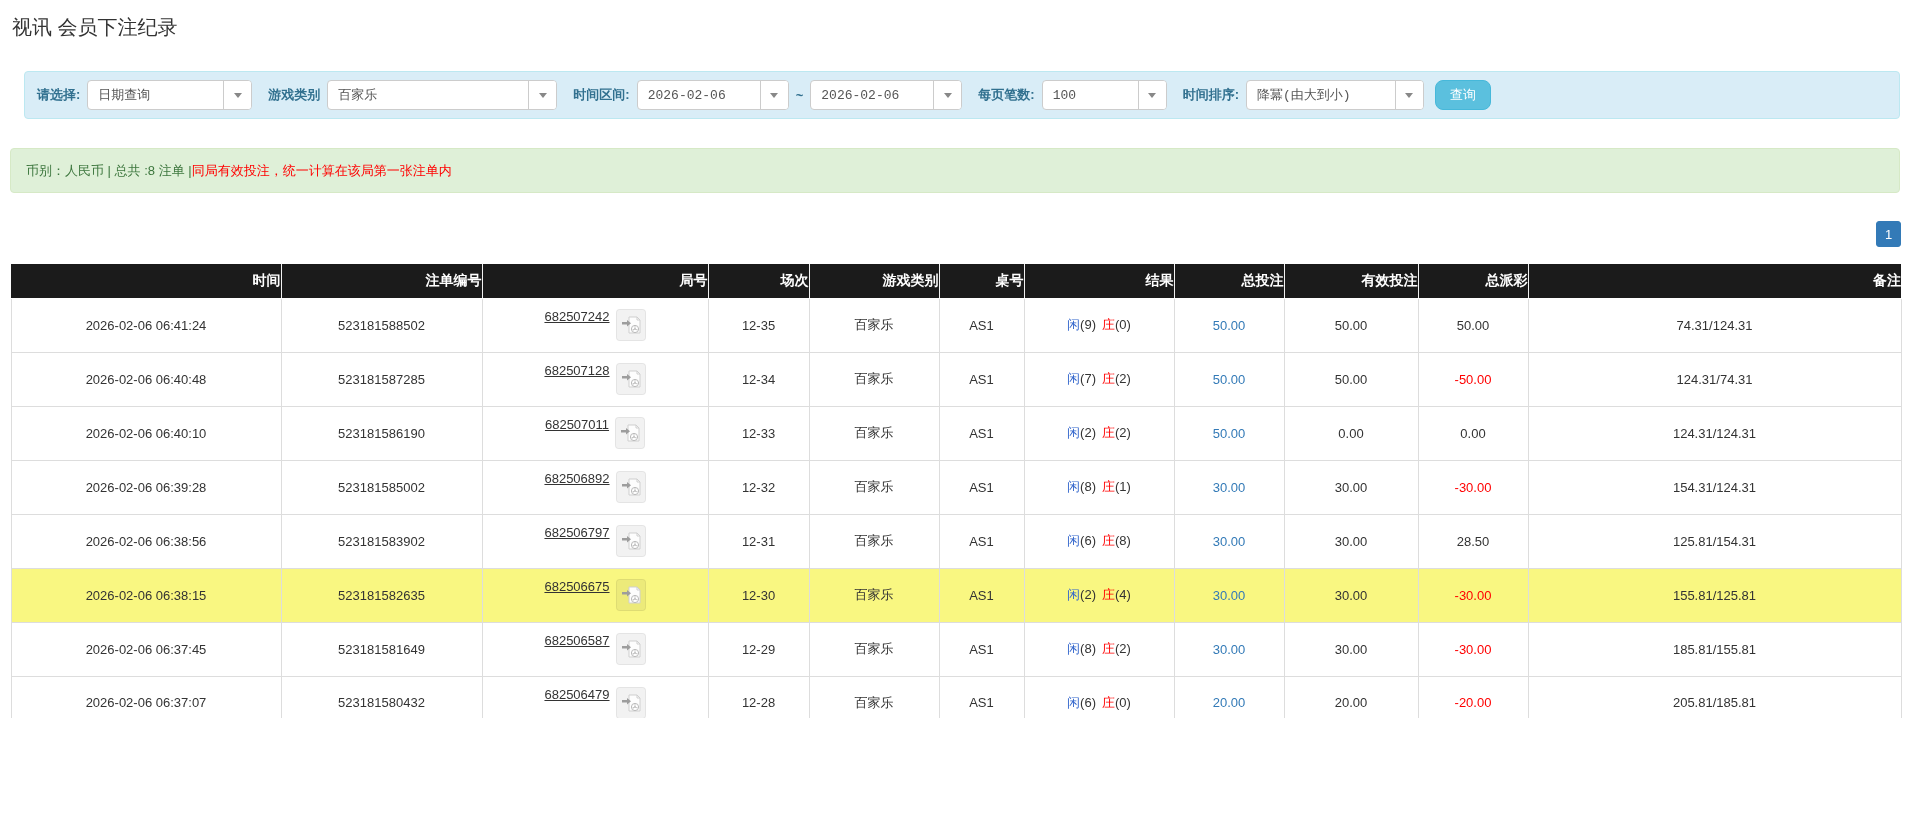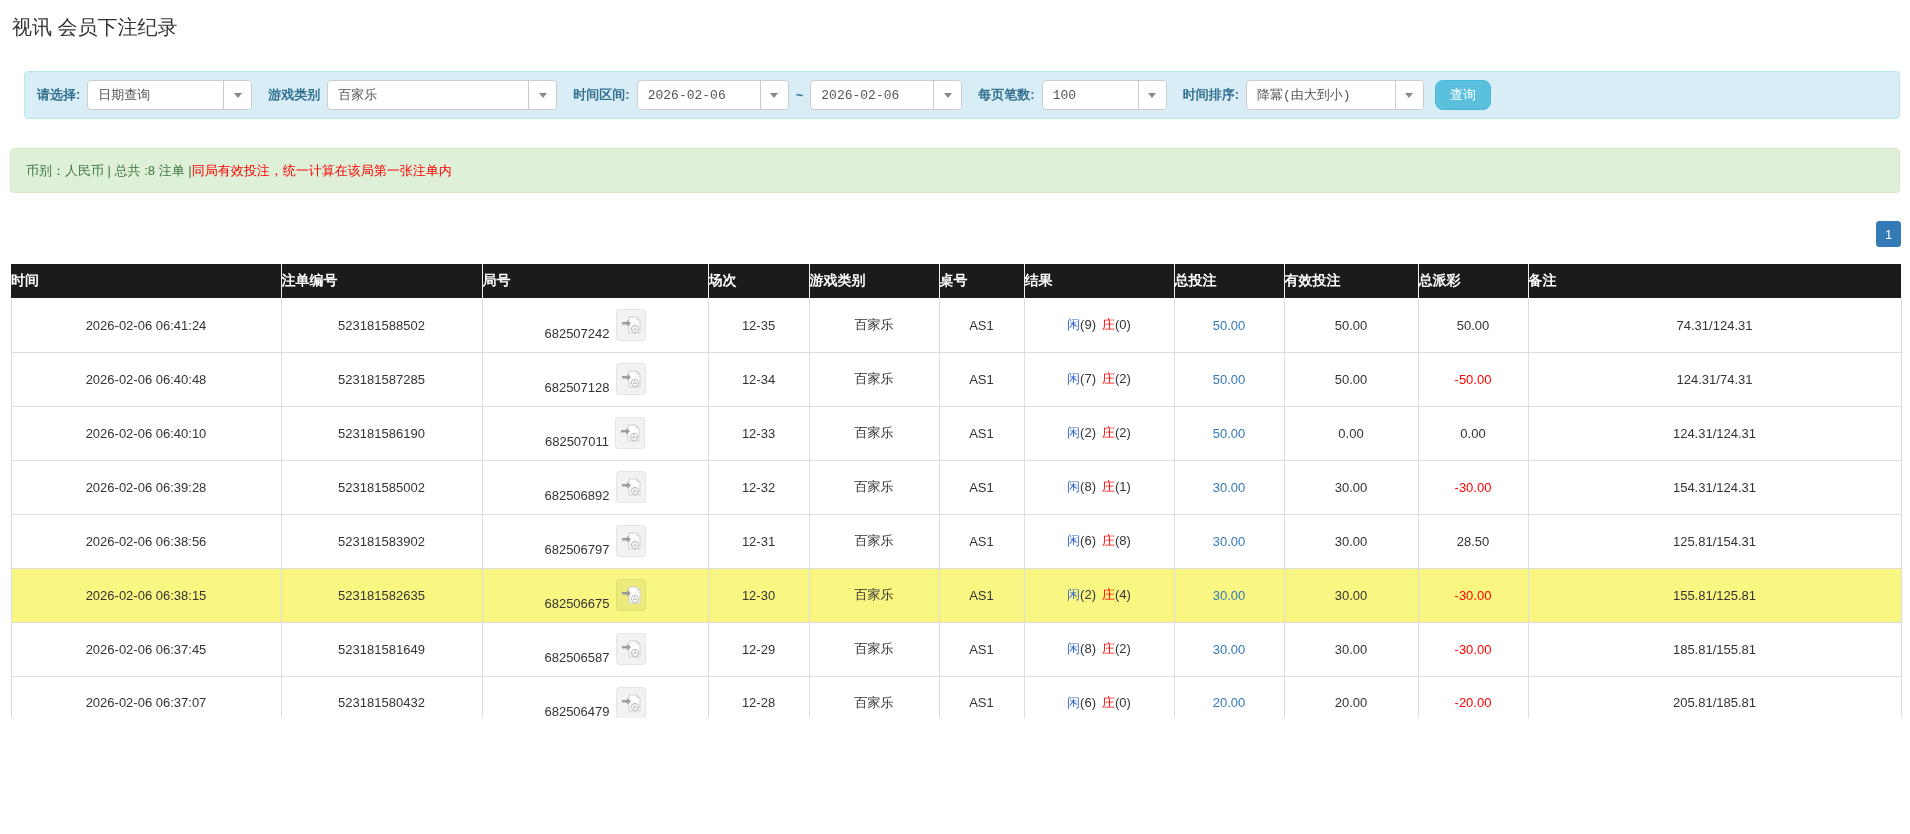--- a/index.html
+++ b/index.html
@@ -51,30 +51,30 @@
     background:#337ab7; border:1px solid #337ab7; border-radius:3px;
     color:#fff; font-size:13px; display:flex; align-items:center; justify-content:center;
     cursor:pointer;
   }
   .page-btn.bottom { position:absolute; right:9px; top:828px; }
 
   
   table.records { width:1890px; margin:17px 10px 0 10px; border-collapse:collapse; table-layout:fixed; }
   thead th {
     background:#1b1b1b; color:#fff; height:34px;
-    font-size:14px; font-weight:bold; text-align:left;
+    font-size:14px; font-weight:bold; text-align:right;
     border-right:1px solid #f2f2f2; border-bottom:1px solid #fff;
   }
   thead th:last-child { border-right:none; }
   tbody td {
     height:54px; border:1px solid #ddd; text-align:center;
     font-size:13px; color:#333; background:#fff;
   }
   tr.hl td { background:#f9f781; }
-  .round-wrap { display:inline-flex; align-items:flex-end; gap:6px; }
+  .round-wrap { display:inline-flex; align-items:flex-start; gap:6px;text-decoration:underline; }
   .video-btn {
     width:30px; height:32px; border-radius:4px;
     background:rgba(0,0,0,0.05); border:1px solid rgba(0,0,0,0.06);
     display:inline-flex; align-items:center; justify-content:center; cursor:pointer;
   }
   .res-p { color:#3366cc; }
   .res-b { color:#ff0000; margin-left:6px; }
   .bet-link { color:#337ab7; text-decoration:none; cursor:pointer; }
   td.neg, tfoot td.neg { color:#ff0000; }
   tfoot td {

